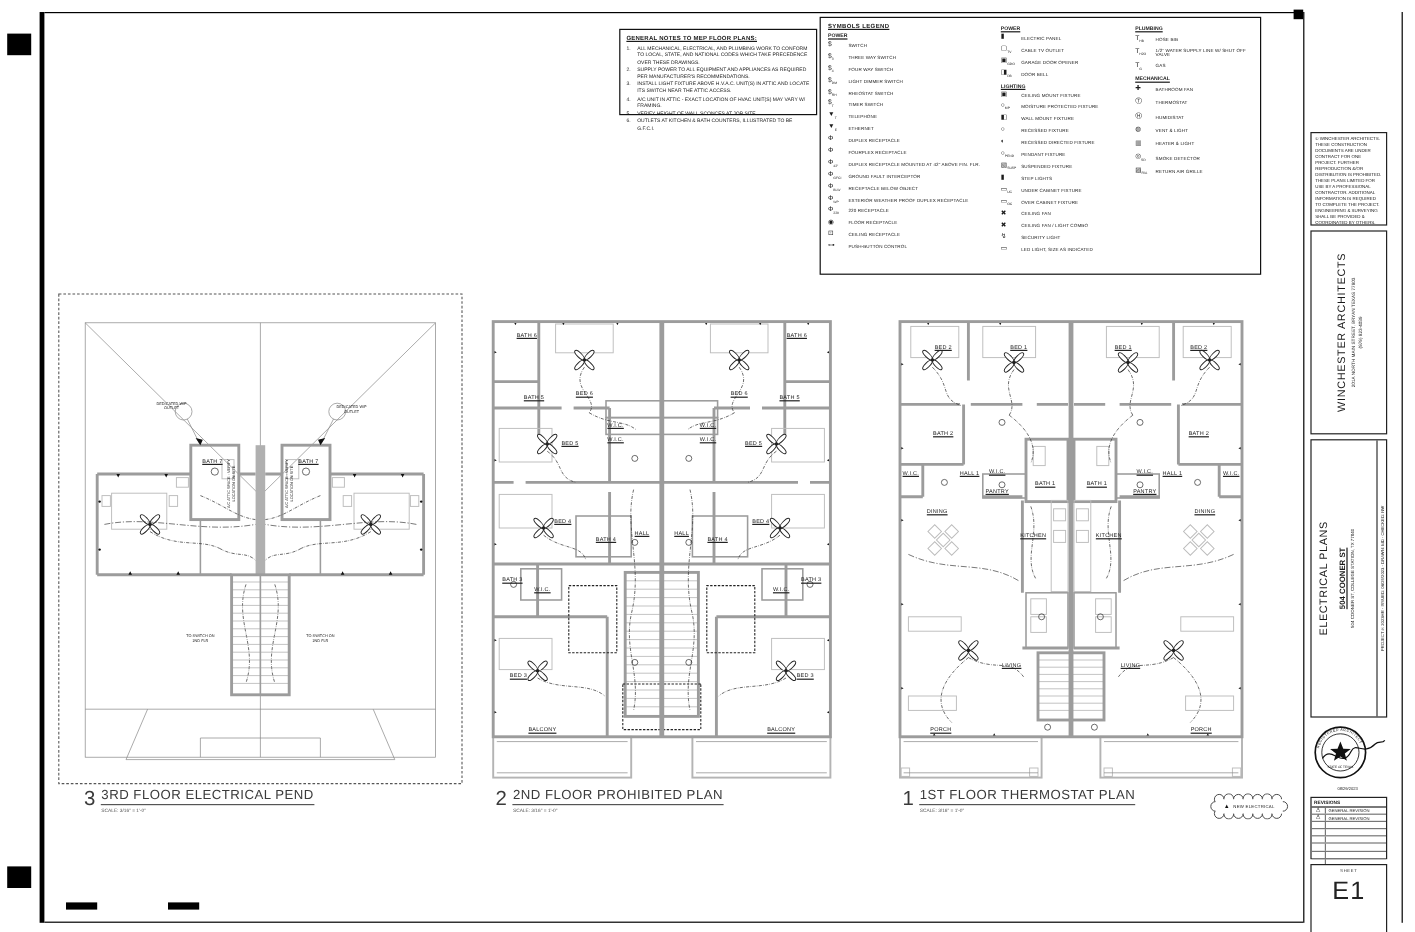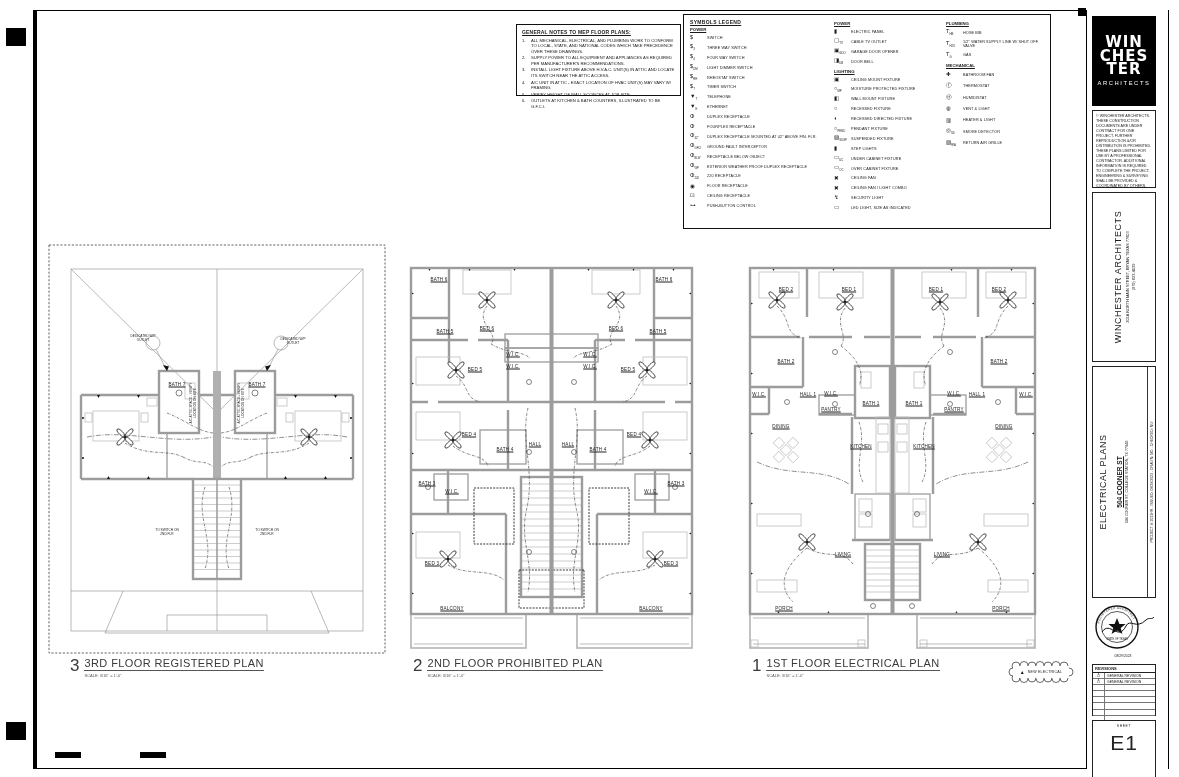--- a/index.html
+++ b/index.html
@@ -547,35 +547,35 @@
     <span class="rl" style="left:177px;top:184px;">KITCHEN</span>
     <span class="rl" style="left:96px;top:292px;">LIVING</span>
     <span class="rl" style="left:195px;top:292px;">LIVING</span>
     <span class="rl" style="left:37px;top:346px;">PORCH</span>
     <span class="rl" style="left:254px;top:346px;">PORCH</span>
   </div>
 
   <div class="abs ptitle" style="left:70px;top:657px;">
     <span class="pnum">3</span>
     <span class="pmain">
-      <span class="pname">3RD FLOOR REGISTERED PLAN</span>
+      <span class="pname">3RD FLOOR ELECTRICAL PEND</span>
       <span class="pscale">SCALE: 3/16" = 1'-0"</span>
     </span>
   </div>
   <div class="abs ptitle" style="left:413px;top:657px;">
     <span class="pnum">2</span>
     <span class="pmain">
       <span class="pname">2ND FLOOR PROHIBITED PLAN</span>
       <span class="pscale">SCALE: 3/16" = 1'-0"</span>
     </span>
   </div>
   <div class="abs ptitle" style="left:752px;top:657px;">
     <span class="pnum">1</span>
     <span class="pmain">
-      <span class="pname">1ST FLOOR ELECTRICAL PLAN</span>
+      <span class="pname">1ST FLOOR THERMOSTAT PLAN</span>
       <span class="pscale">SCALE: 3/16" = 1'-0"</span>
     </span>
   </div>
 
   <div class="abs cloud">
     <svg width="66" height="22" viewBox="0 0 66 22">
       <g stroke="#444" stroke-width=".8" fill="#fff">
         <circle cx="8" cy="5" r="4"></circle>
           <circle cx="16" cy="4.5" r="4"></circle>
           <circle cx="24" cy="5" r="4"></circle>
@@ -594,26 +594,20 @@
           <circle cx="5" cy="11" r="4"></circle>
         <rect x="5" y="5" width="56" height="12" stroke="none"></rect>
       </g>
     </svg>
     <div class="cloud-inner">
       <span class="cloud-delta">▲</span>
       <span class="cloud-text">NEW ELECTRICAL</span>
     </div>
   </div>
 
-  <div class="tb-box logo-box">
-    <span class="logo-line">WIN</span>
-    <span class="logo-line">CHES</span>
-    <span class="logo-line">TER</span>
-    <span class="logo-caption">ARCHITECTS</span>
-  </div>
 
   <div class="tb-box copy-box">© WINCHESTER ARCHITECTS. THESE CONSTRUCTION DOCUMENTS ARE UNDER CONTRACT FOR ONE PROJECT. FURTHER REPRODUCTION &amp;/OR DISTRIBUTION IS PROHIBITED. THESE PLANS LIMITED FOR USE BY A PROFESSIONAL CONTRACTOR. ADDITIONAL INFORMATION IS REQUIRED TO COMPLETE THE PROJECT. ENGINEERING &amp; SURVEYING SHALL BE PROVIDED &amp; COORDINATED BY OTHERS.</div>
 
   <div class="tb-box firm-box">
     <div class="rot firm-rot">
       <span class="firm-name">WINCHESTER ARCHITECTS</span>
       <span class="firm-addr">201A NORTH MAIN STREET, BRYAN TEXAS 77803</span>
       <span class="firm-phone">(979) 823-4039</span>
     </div>
   </div>

